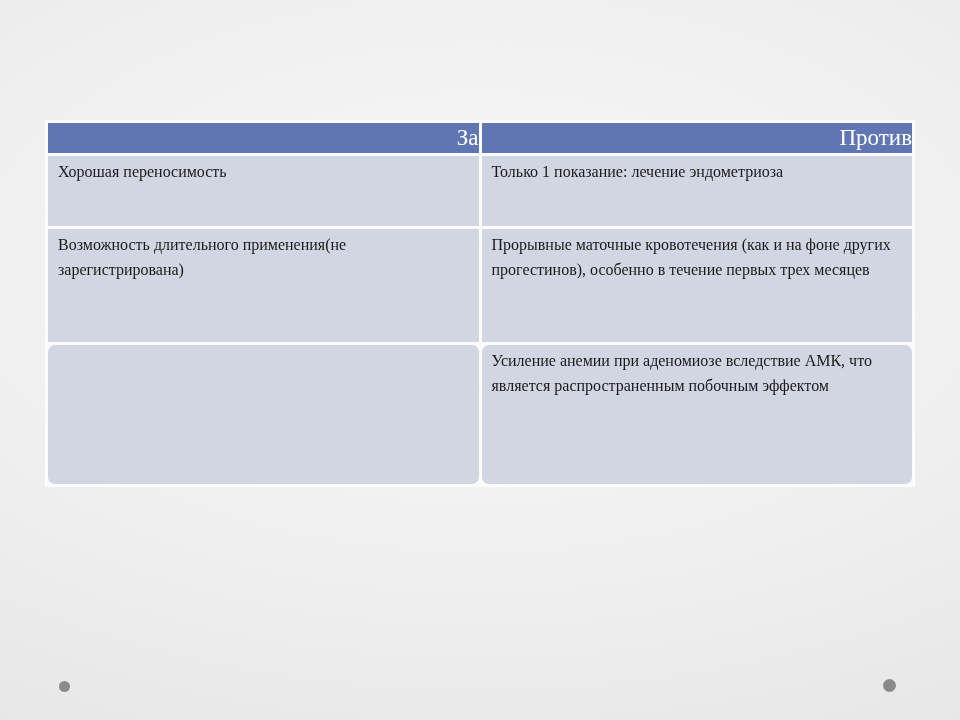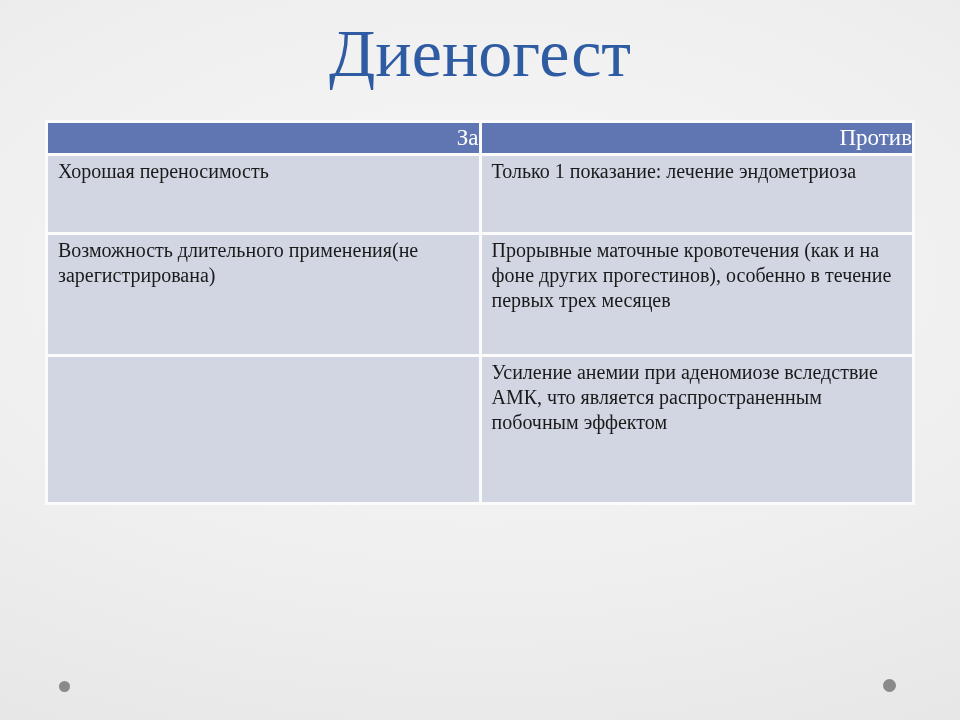--- a/index.html
+++ b/index.html
@@ -43,47 +43,46 @@
     color: #ffffff;
     font-weight: normal;
     font-size: 23px;
     height: 30px;
     text-align: right;
     vertical-align: middle;
     padding: 0;
   }
   table.cmp td {
     vertical-align: top;
-    padding: 3px 8px 18px 10px;
-    font-size: 20px;
+    padding: 3px 8px 12px 10px;
+    font-size: 16px;
     line-height: 25px;
     color: var(--text, #1A1A1A);
   }
   table.cmp col { width: 50%; }
   tr.band-dark td  { background: var(--band-dark, #D2D6E3); }
   tr.band-light td { background: var(--band-light, #E9EAF0); }
   tr.r1 td { height: 55px; }
   tr.r2 td { height: 57px; }
   tr.r3 td { height: 98px; }
   tr.r4 td { height: 99px; }
-  tr.r5 td { height: 124px; }
+  tr.r5 td { height: 124px; border-radius: 7px; }
   .dot {
     position: absolute;
     border-radius: 50%;
     background: var(--decoration-dot, #8A8A8A);
   }
   .dot-left  { left: 59px;  top: 681px; width: 11px; height: 11px; }
   .dot-right { left: 883px; top: 679px; width: 13px; height: 13px; }
 </style>
 </head>
 <body>
 
 <div class="slide">
 
-  <h1 class="title">Диеногест</h1>
 
   <table class="cmp">
     <colgroup>
         <col>
         <col>
       </colgroup>
     <thead>
       <tr>
         <th>За</th>
         <th>Против</th>

